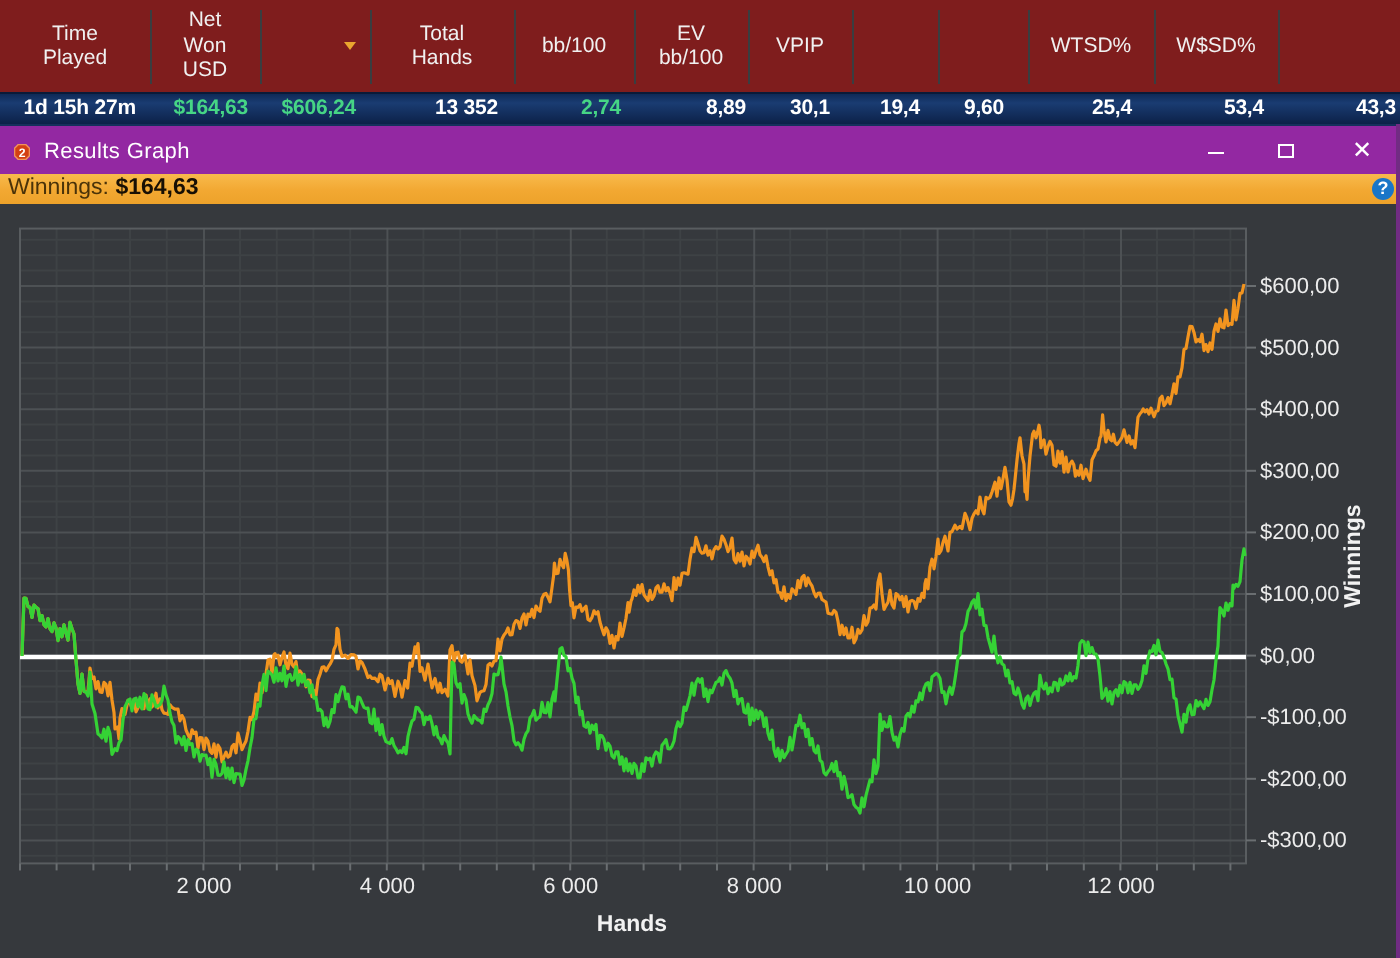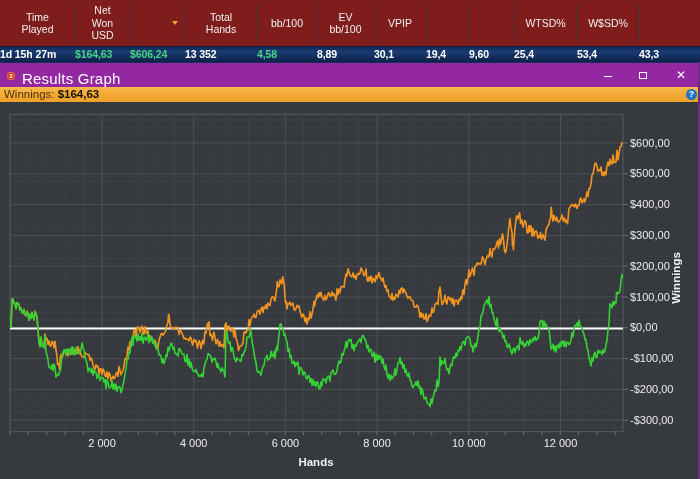--- a/index.html
+++ b/index.html
@@ -3,25 +3,25 @@
 html,body{margin:0;padding:0;width:700px;height:479px;overflow:hidden;background:#36393d;
 font-family:"Liberation Sans",sans-serif;}
 #hdr{position:absolute;left:0;top:0;width:700px;height:46px;background:#7f1d1d;}
 .hc{position:absolute;top:0;height:46px;display:flex;align-items:center;justify-content:center;
 text-align:center;color:#f0f0f0;font-size:10.5px;line-height:12.5px;}
 .hsep{position:absolute;top:5px;height:37px;width:1px;background:#3a3d40;}
 .arrow{position:absolute;left:172px;top:21px;width:0;height:0;border-left:3.5px solid transparent;
 border-right:3.5px solid transparent;border-top:4.5px solid #eaa62f;}
 #row{position:absolute;left:0;top:46px;width:700px;height:16px;
 background:linear-gradient(#0e2a57,#1a3c72 30%,#0c2148);border-top:1px solid #0a1a38;box-sizing:border-box;}
-.vc{position:absolute;top:0;height:15px;line-height:15px;color:#fff;
+.vc{position:absolute;top:0;height:15px;line-height:15px;text-align:right;color:#fff;
 font-size:10.5px;font-weight:bold;letter-spacing:-0.1px;}
 .vc.g{color:#46d585;}
 #tbar{position:absolute;left:0;top:62px;width:700px;height:25px;background:#9328a2;border-top:1px solid #16305c;box-sizing:border-box;}
-#tbar .ttl{position:absolute;left:22px;top:7px;color:#fff;font-size:15px;letter-spacing:0.2px;}
+#tbar .ttl{position:absolute;left:22px;top:7px;color:#fff;font-size:11px;letter-spacing:0.2px;}
 #icon2{position:absolute;left:7px;top:9px;width:8px;height:8px;}
 .wbtn{position:absolute;top:0;width:34px;height:25px;color:#fff;text-align:center;line-height:25px;font-size:13px;}
 #bmin{left:591px}#bmax{left:628px}#bcls{left:664px}
 #bmin i{position:absolute;left:13px;top:13px;width:8px;height:1px;background:#fff;}
 #bmax i{position:absolute;left:11px;top:9px;width:6px;height:5px;border:1px solid #fff;}
 #wbar{position:absolute;left:0;top:87px;width:700px;height:15px;
 background:linear-gradient(#f8ba4c,#f2a832 55%,#eda22a);}
 #wbar span{position:absolute;left:4px;top:1px;font-size:11.5px;color:#4a3309;}
 #wbar b{color:#181004;}
 #help{position:absolute;right:3px;top:2px;width:11px;height:11px;border-radius:50%;
@@ -49,21 +49,21 @@
 <div class="hsep" style="left:514px"></div>
 <div class="hsep" style="left:577px"></div>
 <div class="hsep" style="left:639px"></div>
 <div class="arrow"></div>
 </div>
 <div id="row">
 <div class="vc" style="left:0px;width:68px">1d 15h 27m</div>
 <div class="vc g" style="left:75px;width:49px">$164,63</div>
 <div class="vc g" style="left:130px;width:48px">$606,24</div>
 <div class="vc" style="left:185px;width:64px">13 352</div>
-<div class="vc g" style="left:257px;width:53.5px">4,58</div>
+<div class="vc g" style="left:257px;width:53.5px">2,74</div>
 <div class="vc" style="left:317px;width:56px">8,89</div>
 <div class="vc" style="left:374px;width:41px">30,1</div>
 <div class="vc" style="left:426px;width:34px">19,4</div>
 <div class="vc" style="left:469px;width:33px">9,60</div>
 <div class="vc" style="left:514px;width:52px">25,4</div>
 <div class="vc" style="left:577px;width:55px">53,4</div>
 <div class="vc" style="left:639px;width:59px">43,3</div>
 </div>
 <div id="tbar">
 <svg id="icon2" viewBox="0 0 15 15">

